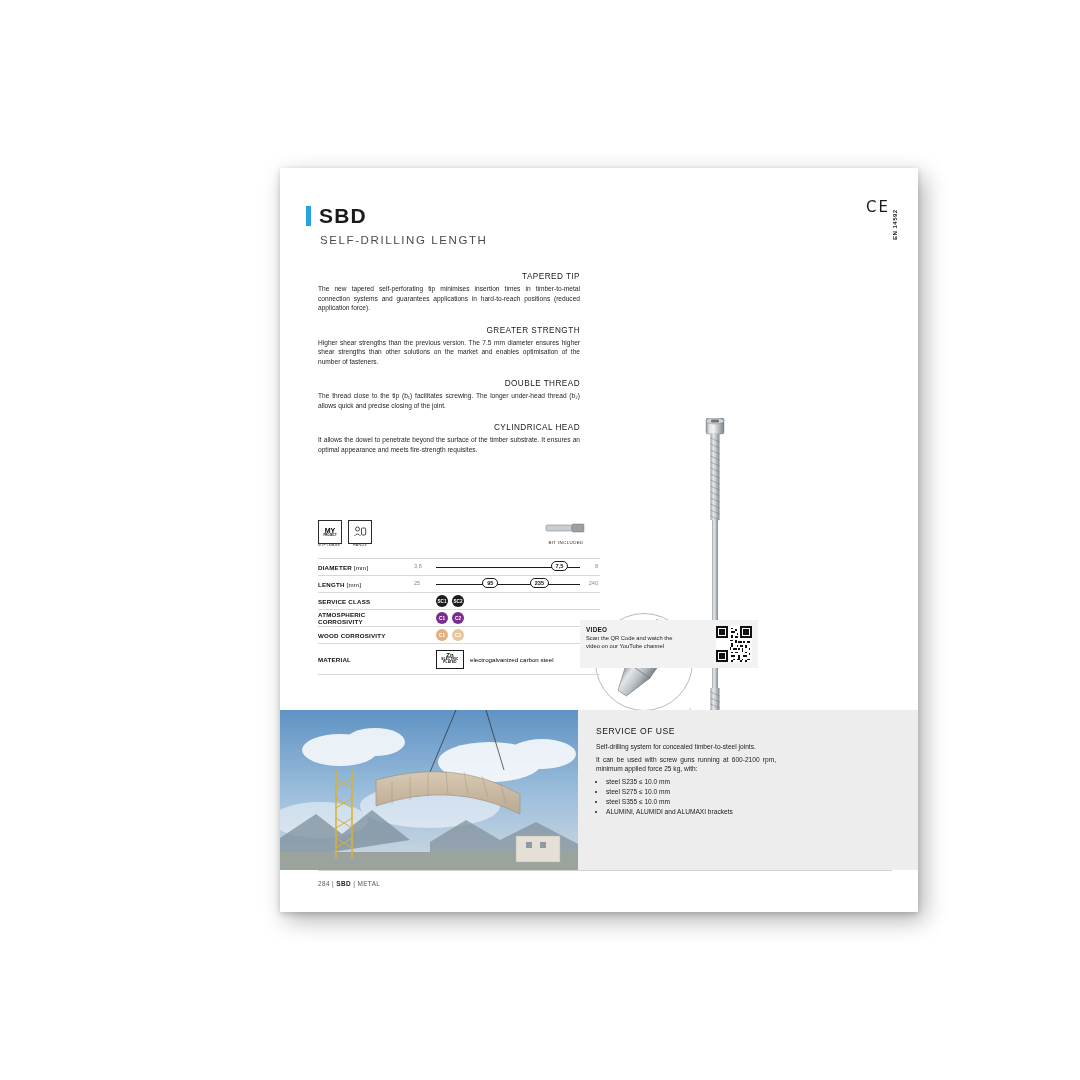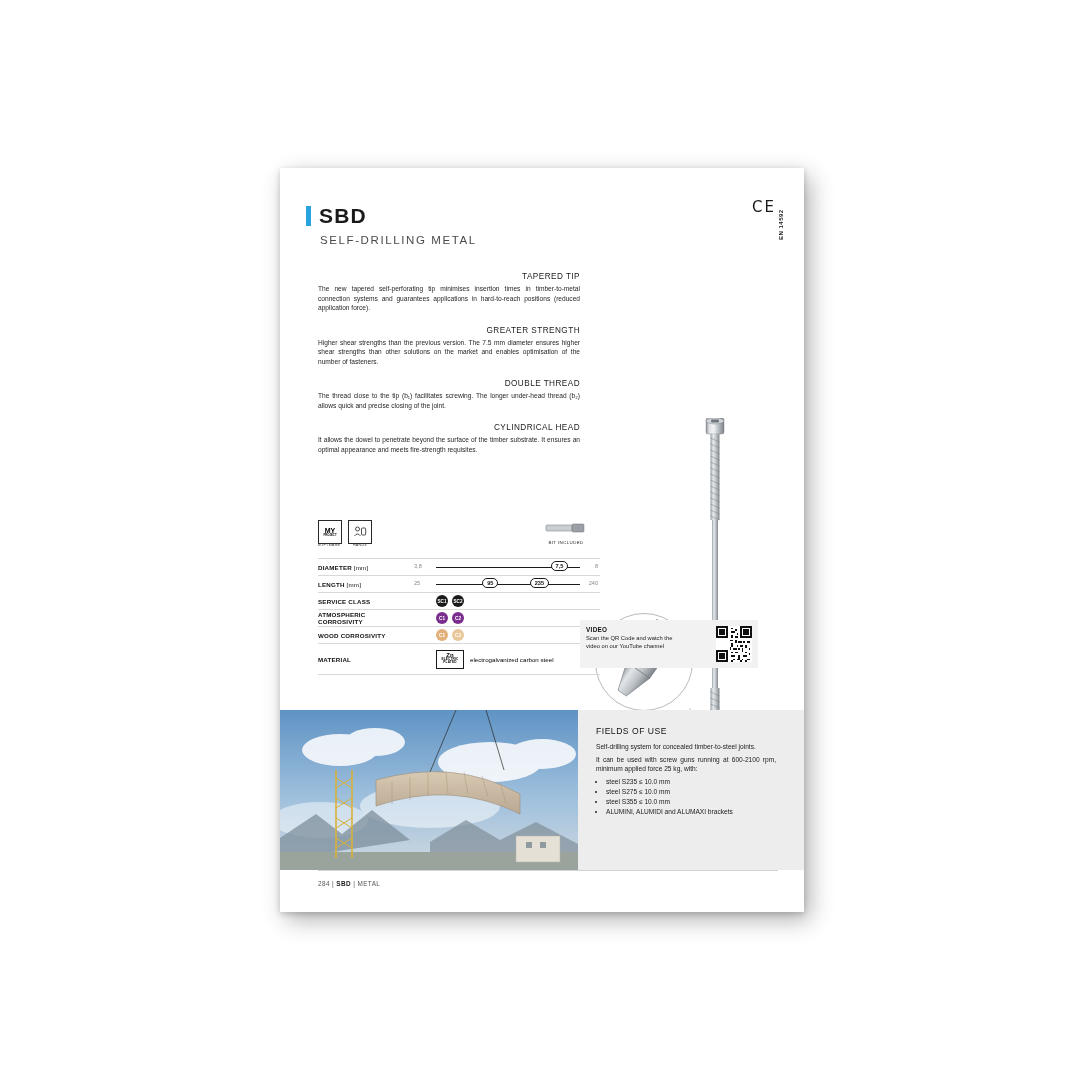--- a/index.html
+++ b/index.html
@@ -7,25 +7,26 @@
     padding: 0;
     background: #ffffff;
     width: 1080px;
     height: 1080px;
     font-family: "Liberation Sans", sans-serif;
   }
   #page {
     position: absolute;
     left: 280px;
     top: 168px;
-    width: 524px;
+    width: 622px;
     height: 744px;
     background: #ffffff;
     box-shadow: 6px 8px 22px rgba(0,0,0,0.30), 0 2px 6px rgba(0,0,0,0.18);
     overflow: hidden;
+    padding-left: 16px;
   }
   
   .header {
     position: absolute;
     left: 0; top: 0; width: 100%; height: 540px;
   }
   .title-row {
     position: absolute;
     left: 26px; top: 36px;
     display: flex; align-items: center;
@@ -145,21 +146,21 @@
 <body>
 
 <div id="page">
 
   <div class="header">
 
     <div class="title-row">
       <div class="title-bar"></div>
       <div class="title-text">SBD</div>
     </div>
-    <div class="subtitle">SELF-DRILLING METAL</div>
+    <div class="subtitle">SELF-DRILLING LENGTH</div>
 
     <div class="ce-block">
       <div class="ce-mark">CE</div>
       <div class="ce-norm">EN 14592</div>
     </div>
 
     <div class="features">
       <div class="feat-h">TAPERED TIP</div>
       <p class="feat-p">The new tapered self-perforating tip minimises insertion times in timber-to-metal connection systems and guarantees applications in hard-to-reach positions (reduced application force).</p>
 
@@ -472,21 +473,21 @@
             <path d="M72 128 L56 138"></path>
         </g>
 
         <rect x="236" y="126" width="44" height="26" fill="#e4e0d6" stroke="#b6b2a6" stroke-width="0.5"></rect>
         <rect x="246" y="132" width="6" height="6" fill="#8f9aa1"></rect>
         <rect x="260" y="132" width="6" height="6" fill="#8f9aa1"></rect>
       </svg>
     </div>
 
     <div class="fields">
-      <h3>FIELDS OF USE</h3>
+      <h3>SERVICE OF USE</h3>
       <p>Self-drilling system for concealed timber-to-steel joints.</p>
       <p>It can be used with screw guns running at 600-2100 rpm, minimum applied force 25 kg, with:</p>
       <ul>
         <li>steel S235 ≤ 10.0 mm</li>
         <li>steel S275 ≤ 10.0 mm</li>
         <li>steel S355 ≤ 10.0 mm</li>
         <li>ALUMINI, ALUMIDI and ALUMAXI brackets</li>
       </ul>
     </div>
   </div>

